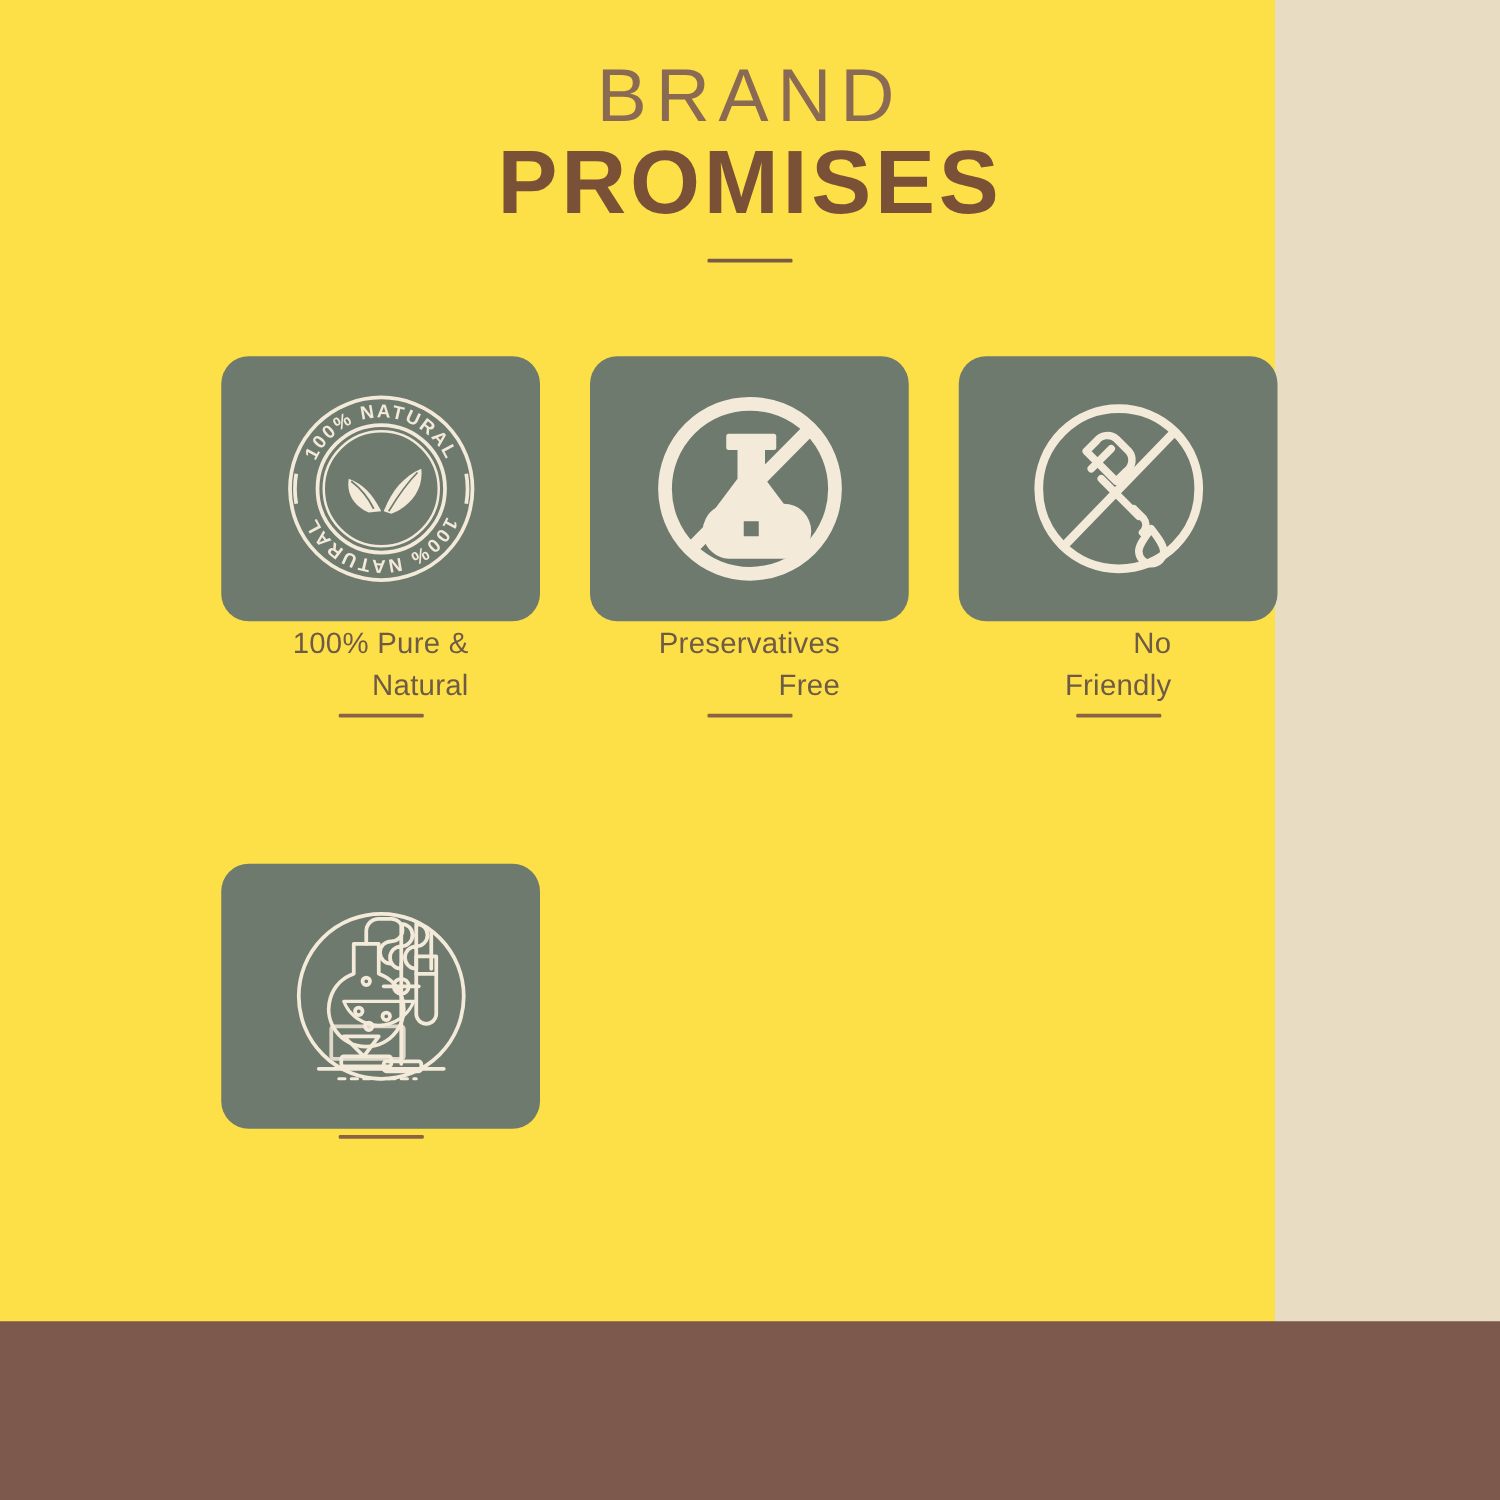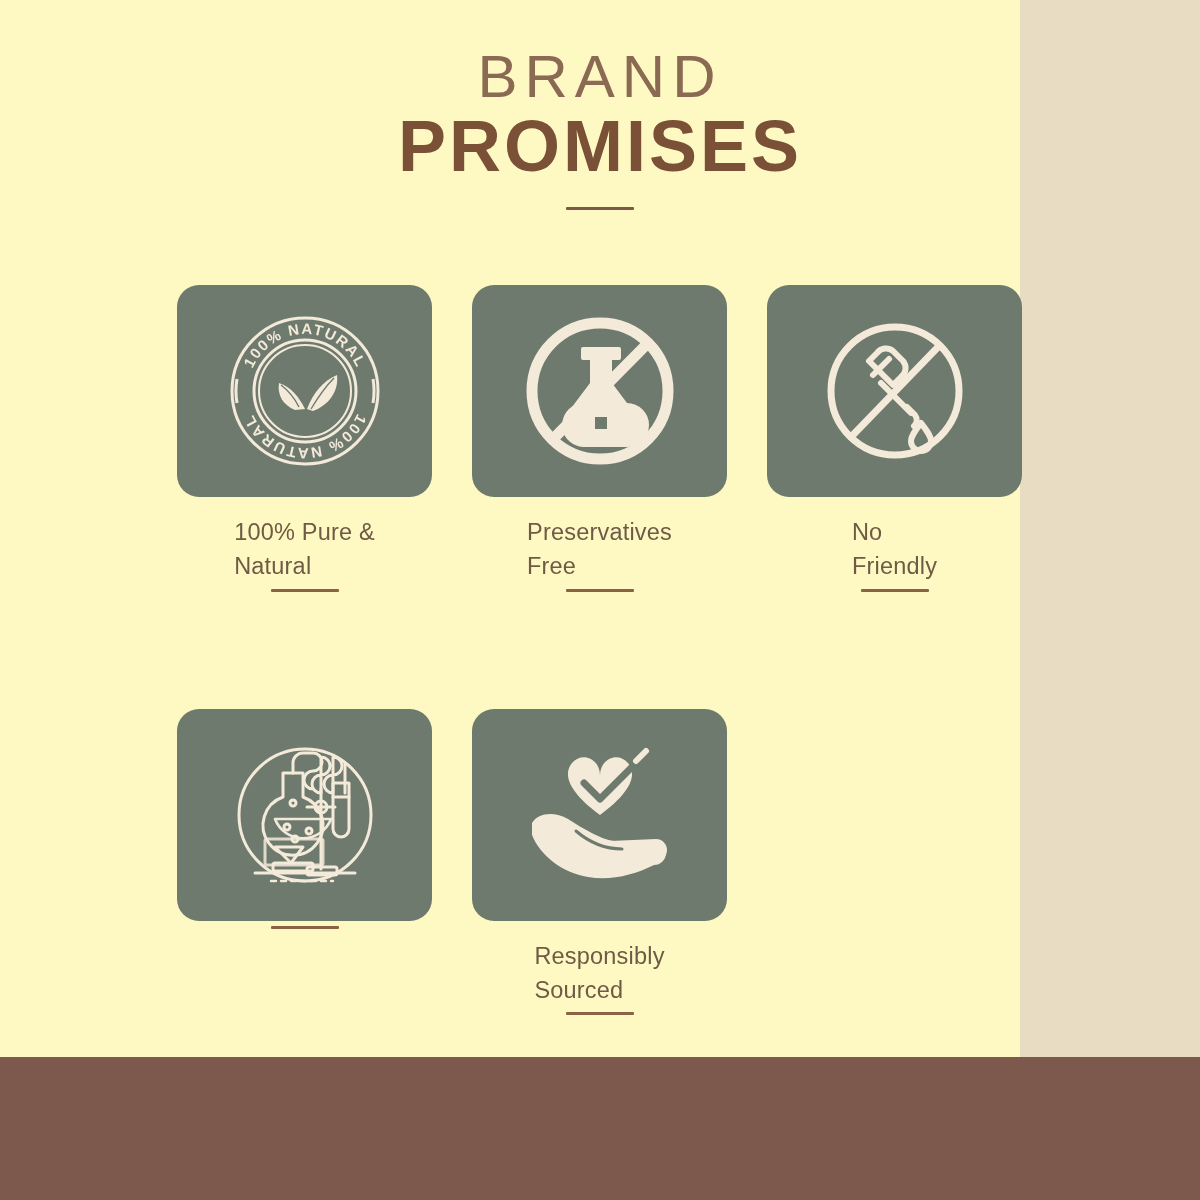--- a/index.html
+++ b/index.html
@@ -7,21 +7,21 @@
   html, body {
     width:1200px; height:1200px;
     background:#E8DCC2;
     font-family:"Liberation Sans", sans-serif;
     overflow:hidden;
   }
 
   #page {
     position:relative;
     width:1020px; height:1200px;
-    background:#fef9c3;
+    background:#fde047;
   }
 
   
   .header { position:absolute; top:0; left:0; width:1200px; text-align:center; }
 
   .title-light {
     margin-top:46px;
     font-size:60px;
     font-weight:400;
     letter-spacing:7px;
@@ -56,22 +56,21 @@
 
   .tile {
     width:255px; height:212px;
     background:#6E7A6D;
     border-radius:22px;
     display:flex; align-items:center; justify-content:center;
   }
   .tile svg { display:block; }
 
   .caption {
-    margin-top:18px;
-    text-align:left;
+    text-align:right;
     font-size:23.5px;
     font-weight:400;
     color:#6E5B45;
     line-height:1.46;
     letter-spacing:0.2px;
     white-space:pre-line;
   }
   .cap-rule {
     width:68px; height:3px;
     background:#8A6345;
@@ -209,38 +208,19 @@
               <path d="M 112,66 L 128,66"></path>
 
               <path d="M 34,142 L 134,142"></path>
               <path d="M 50,150 L 112,150" stroke-dasharray="5 5" stroke-width="2.4"></path>
             </g>
           </svg>
         </div>
         <div class="cap-rule"></div>
       </div>
 
-      <div class="cell">
-        <div class="tile">
-          <svg width="172" height="160" viewBox="0 0 172 160">
-            <path d="M 86,40 C 86,24 68,16 58,28 C 48,40 56,58 86,80 C 116,58 124,40 114,28 C 104,16 86,24 86,40 Z" transform="translate(0,0)" fill="#F3EADA"></path>
-            <path d="M 70,48 L 86,64 L 122,28" fill="none" stroke="#6E7A6D" stroke-width="7" stroke-linecap="round" stroke-linejoin="round"></path>
-            <path d="M 122,26 L 132,16" fill="none" stroke="#F3EADA" stroke-width="6" stroke-linecap="round"></path>
-            <g fill="#F3EADA">
-              <path d="M 18,88 C 24,78 40,76 54,84 C 70,94 86,104 100,106
-                       L 140,106 a 12,12 0 0 1 0,24
-                       C 120,140 96,146 74,142 C 48,138 26,120 18,100 Z"></path>
-              <path d="M 96,106 L 142,104 a 11,11 0 0 1 0,22 L 110,130"></path>
-            </g>
-            <path d="M 62,96 C 76,108 92,114 108,114" fill="none" stroke="#6E7A6D" stroke-width="3" stroke-linecap="round"></path>
-          </svg>
-        </div>
-        <div class="caption">Responsibly
-Sourced</div>
-        <div class="cap-rule"></div>
-      </div>
 
     </div>
   </div>
 
   <div class="footer-bar"></div>
 
 </div>
 
 </body></html>

